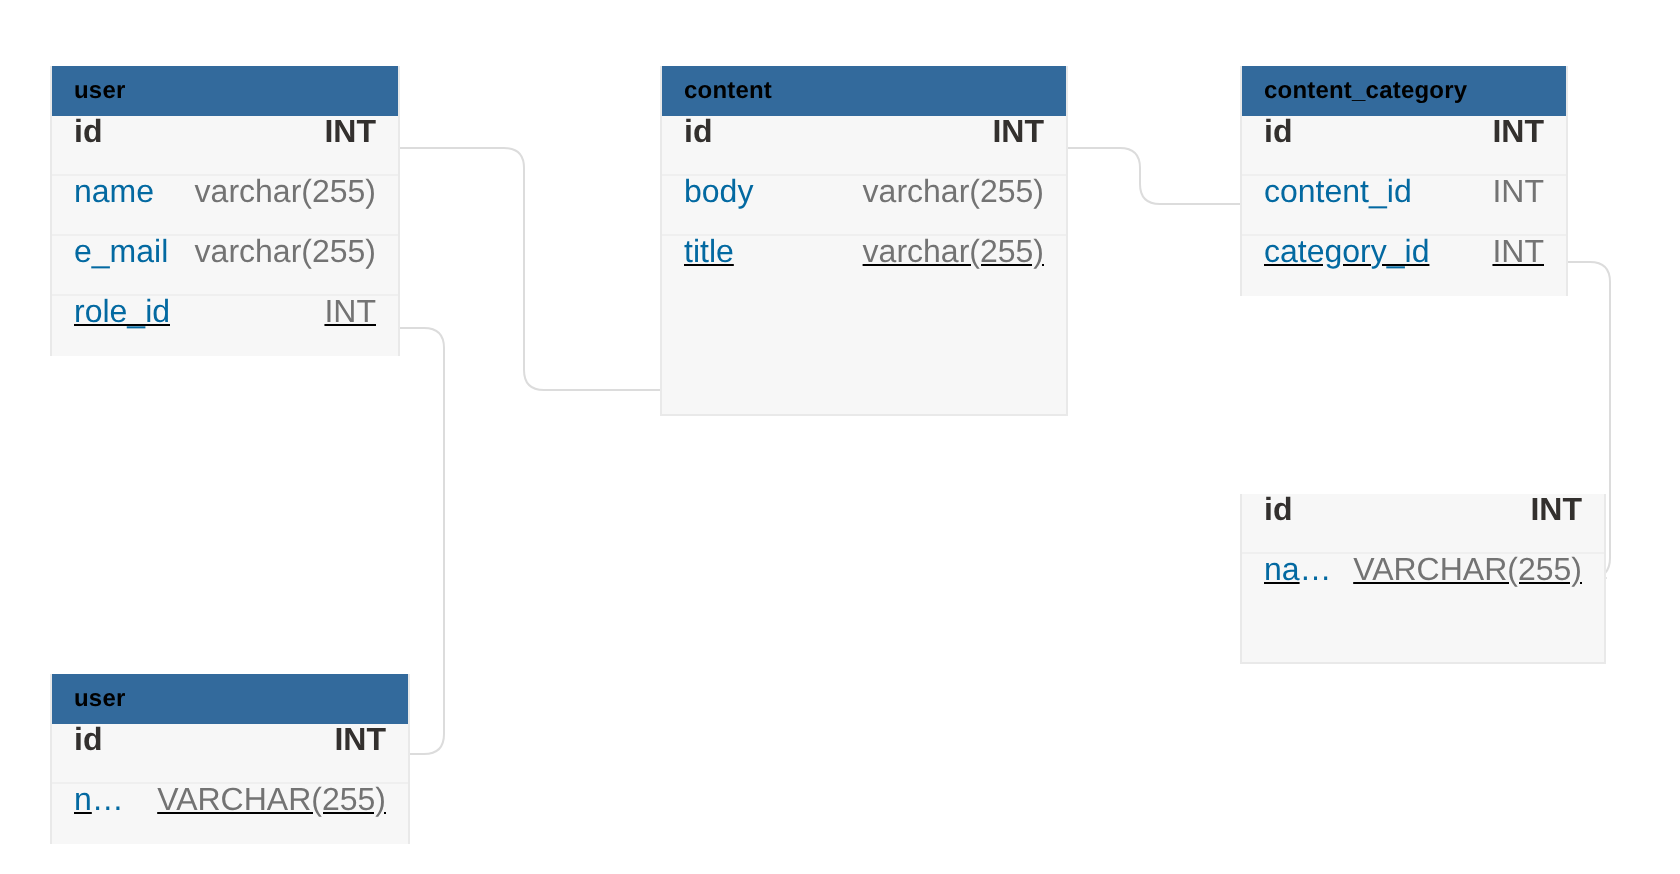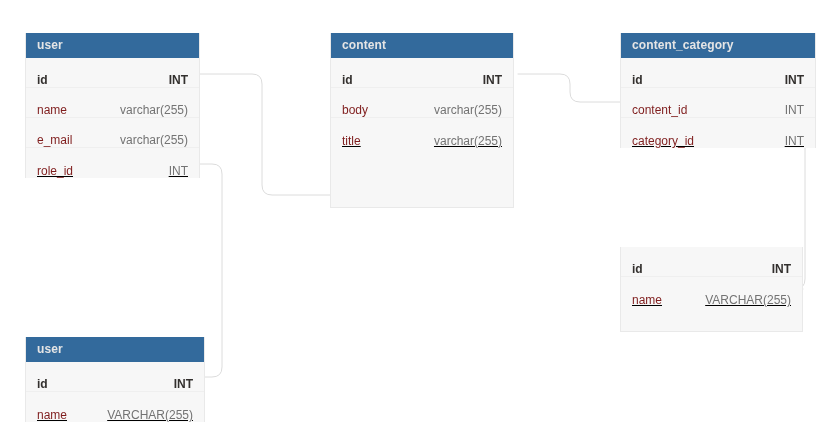--- a/index.html
+++ b/index.html
@@ -36,52 +36,52 @@
   .entity {
     position: absolute;
     z-index: 2;
     background: #f7f7f7;
     box-sizing: border-box;
     border: 1px solid #e9e9e9;
     border-top: none;
   }
   .entity-header {
     background: #336a9c;
-    color: #e5e5e5;
+    color: #000000;
     font-size: 12px;
     font-weight: bold;
     height: 25px;
     line-height: 25px;
     padding: 0 0 18px 11px;
     box-sizing: border-box;
     letter-spacing: 0.1px;
     white-space: nowrap;
     overflow: hidden;
   }
   .entity-rows {
     padding: 0;
   }
   .field-row {
     height: 30px;
     display: flex;
-    align-items: flex-end;
+    align-items: flex-start;
     justify-content: space-between;
     padding: 0 11px;
     box-sizing: border-box;
-    font-size: 12px;
+    font-size: 16px;
     background: #f7f7f7;
     border-bottom: 1px solid #efefef;
     white-space: nowrap;
   }
   .field-row:last-child {
     border-bottom: none;
     text-decoration: underline;
   }
   .field-name {
-    color: #7f1d1d;
+    color: #0369a1;
     overflow: hidden;
     text-overflow: ellipsis;
   }
   .field-type {
     color: #737373;
     text-align: right;
     padding-left: 8px;
   }
   
   .field-row.pk .field-name,
@@ -117,38 +117,38 @@
           <div class="field-row">
             <span class="field-name">e_mail</span>
             <span class="field-type">varchar(255)</span>
           </div>
           <div class="field-row">
             <span class="field-name">role_id</span>
             <span class="field-type">INT</span>
           </div>
         </div>
       </div>
-      <div class="entity" style="left: 330px; top: 33px; width: 184px; height: 175px;">
+      <div class="entity" style="left: 330px; top: 33px; width: 204px; height: 175px;">
         <div class="entity-header">content</div>
         <div class="entity-rows">
           <div class="field-row pk">
             <span class="field-name">id</span>
             <span class="field-type">INT</span>
           </div>
           <div class="field-row">
             <span class="field-name">body</span>
             <span class="field-type">varchar(255)</span>
           </div>
           <div class="field-row">
             <span class="field-name">title</span>
             <span class="field-type">varchar(255)</span>
           </div>
         </div>
       </div>
-      <div class="entity" style="left: 620px; top: 33px; width: 196px; height: 115px;">
+      <div class="entity" style="left: 620px; top: 33px; width: 164px; height: 115px;">
         <div class="entity-header">content_category</div>
         <div class="entity-rows">
           <div class="field-row pk">
             <span class="field-name">id</span>
             <span class="field-type">INT</span>
           </div>
           <div class="field-row">
             <span class="field-name">content_id</span>
             <span class="field-type">INT</span>
           </div>

